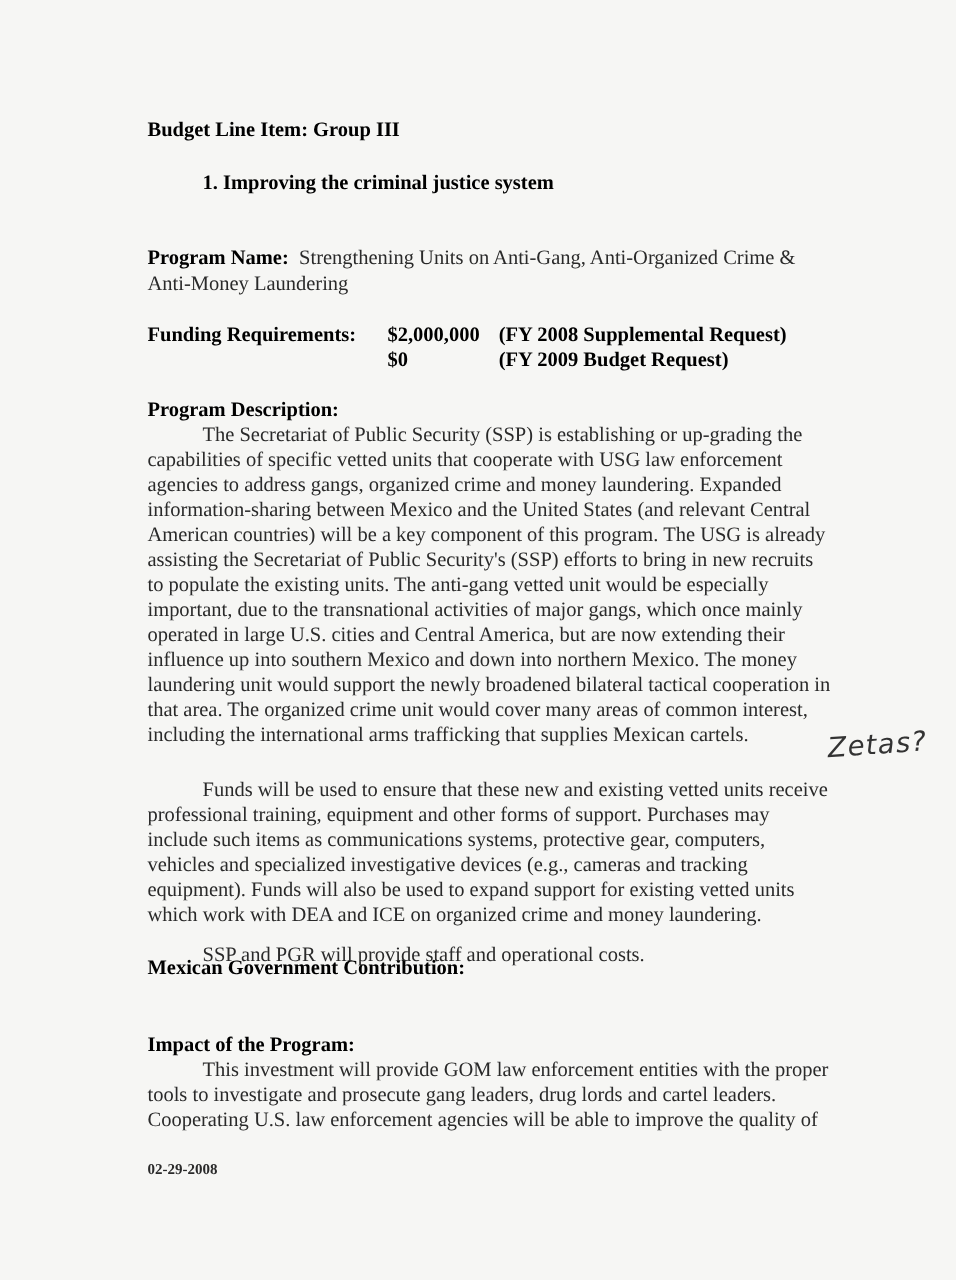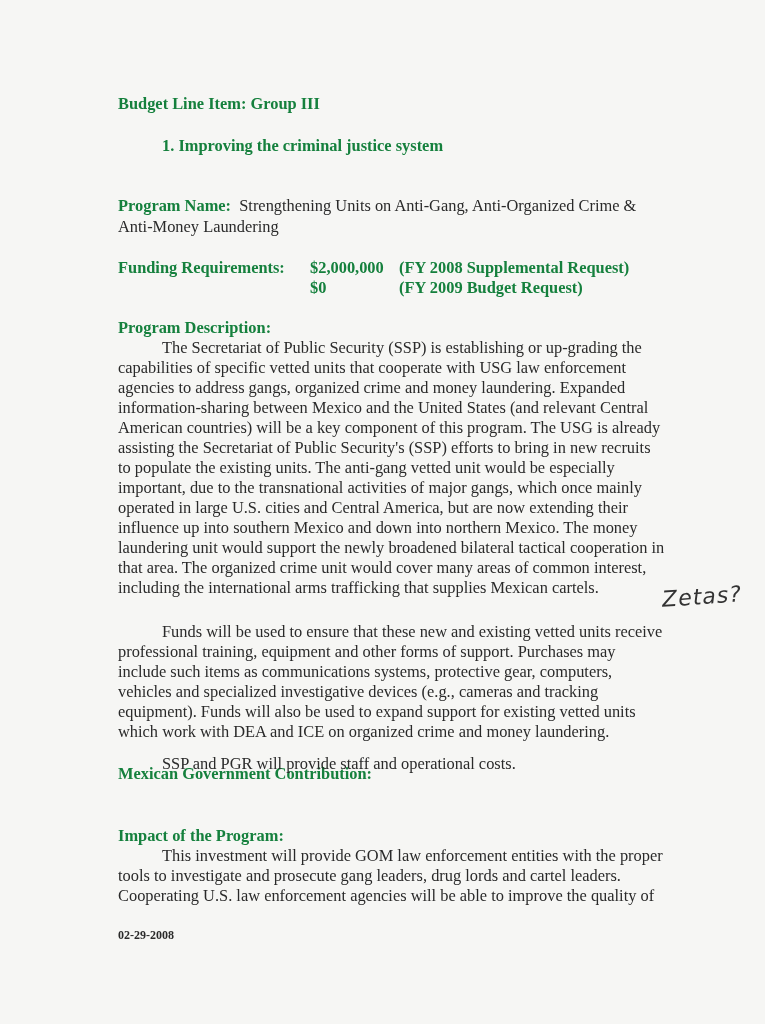--- a/index.html
+++ b/index.html
@@ -5,21 +5,21 @@
   html, body { margin: 0; padding: 0; }
   body {
     width: 765px; height: 1024px; overflow: hidden;
     background: #f6f6f4;
     font-family: "Liberation Serif", "DejaVu Serif", serif;
     color: #2a2a2a;
     position: relative;
   }
   .page { position: absolute; left: 0; top: 0; width: 765px; height: 1024px; }
   .line { position: absolute; left: 118px; white-space: nowrap; font-size: 16.4px; line-height: 20px; }
-  .b { font-weight: bold; color: #15803d; }
+  .b { font-weight: bold; color: #000000; }
   .hand {
     position: absolute; left: 662px; top: 584px;
     font-family: "DejaVu Sans", sans-serif; font-size: 22px;
     color: #333; transform: rotate(-4deg); letter-spacing: 1px; font-style: italic;
   }
   .date { position: absolute; left: 118px; top: 928px; font-size: 12px; font-weight: bold; }
 </style>
 </head>
 <body>
 

